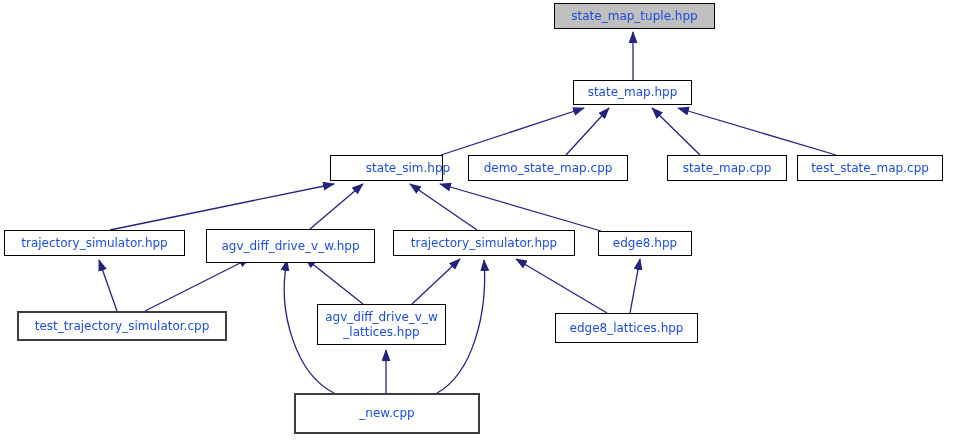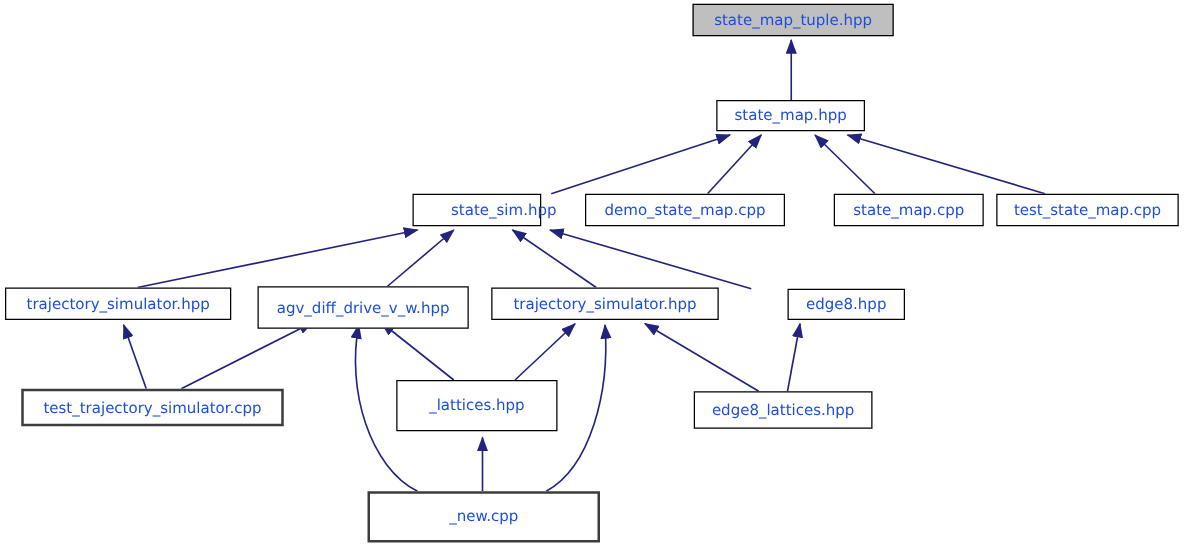--- a/index.html
+++ b/index.html
@@ -81,48 +81,49 @@
         <path d="M437,393 C472,374 488,314 484,260" class="edge" stroke="#23237d" marker-end="url(#arrowhead)"></path>
       </g>
   </svg>
   <div id="node-layer">
       <div class="node root" style="left: 554px; top: 3px; width: 161px; height: 26px;">
         <span>state_map_tuple.hpp</span>
       </div>
       <div class="node" style="left: 573px; top: 80px; width: 119px; height: 25px;">
         <span>state_map.hpp</span>
       </div>
-      <div class="node" style="left: 330px; top: 155px; width: 103px; height: 26px; padding-left: 43px;">
+      <div class="node" style="left: 330px; top: 155px; width: 113px; height: 26px; padding-left: 43px;">
         <span>state_sim.hpp</span>
       </div>
       <div class="node" style="left: 468px; top: 155px; width: 160px; height: 26px;">
         <span>demo_state_map.cpp</span>
       </div>
       <div class="node" style="left: 655px; top: 155px; width: 120px; height: 26px; margin-left: 12px;">
         <span>state_map.cpp</span>
       </div>
       <div class="node" style="left: 797px; top: 155px; width: 146px; height: 26px;">
         <span>test_state_map.cpp</span>
       </div>
       <div class="node" style="left: 4px; top: 230px; width: 181px; height: 26px;">
         <span>trajectory_simulator.hpp</span>
       </div>
       <div class="node" style="left: 206px; top: 229px; width: 169px; height: 34px;">
         <span>agv_diff_drive_v_w.hpp</span>
       </div>
       <div class="node" style="left: 393px; top: 230px; width: 182px; height: 26px;">
         <span>trajectory_simulator.hpp</span>
       </div>
-      <div class="node" style="left: 598px; top: 231px; width: 94px; height: 25px; margin-left: 32px;">
+      <div class="node" style="left: 598px; top: 231px; width: 94px; height: 25px;">
         <span>edge8.hpp</span>
       </div>
       <div class="node thick" style="left: 17px; top: 311px; width: 210px; height: 30px;">
         <span>test_trajectory_simulator.cpp</span>
       </div>
       <div class="node" style="left: 317px; top: 304px; width: 129px; height: 41px;">
+        <span>agv_diff_drive_v_w</span>
         <span>_lattices.hpp</span>
       </div>
       <div class="node" style="left: 555px; top: 313px; width: 143px; height: 30px;">
         <span>edge8_lattices.hpp</span>
       </div>
       <div class="node thick" style="left: 294px; top: 393px; width: 186px; height: 41px;">
         <span>_new.cpp</span>
       </div>
     </div>
 </div>

